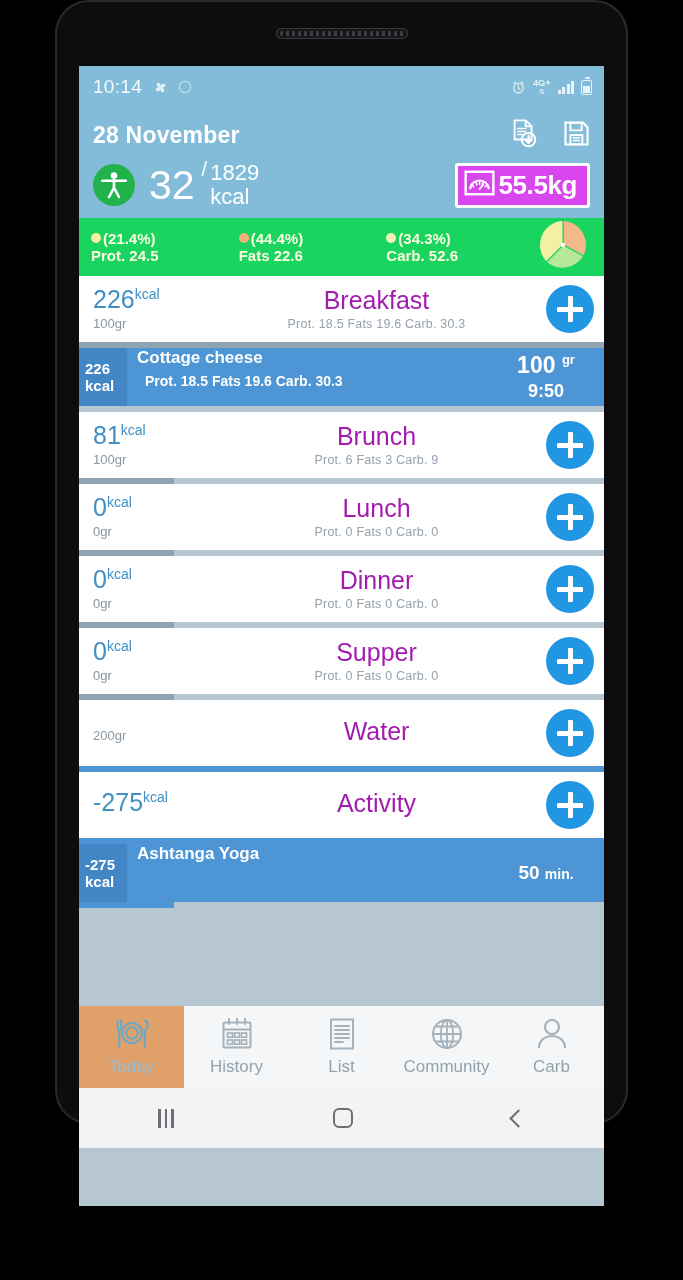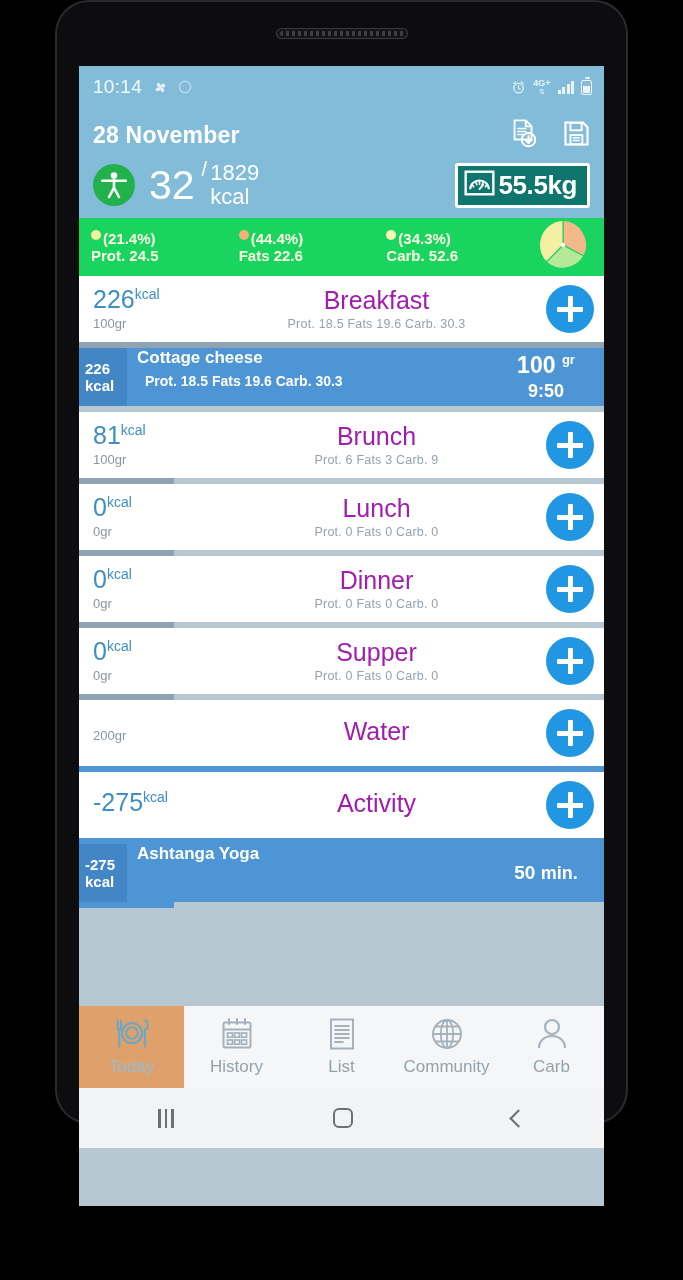--- a/index.html
+++ b/index.html
@@ -79,34 +79,34 @@
     width: 42px; height: 42px; border-radius: 50%;
     background: #22b24c; display: flex; align-items: center; justify-content: center;
     flex: 0 0 auto;
   }
   .cal-now { font-size: 41px; color: #ffffff; margin-left: 14px; line-height: 1; font-weight: 300; }
   .cal-slash { font-size: 20px; color: #ffffff; margin: 0 3px 0 7px; align-self: flex-start; padding-top: 2px;}
   .cal-goal { color: #ffffff; font-size: 22px; line-height: 1.07; font-weight: 400; }
   .cal-goal span { display: block; }
   .weight-badge {
     margin-left: auto;
-    background: #0f766e; border: 3px solid #ffffff;
+    background: #d946ef; border: 3px solid #ffffff;
     padding: 4px 10px 4px 6px; display: flex; align-items: center; gap: 3px;
     border-radius: 3px;
   }
   .weight-text { color: #ffffff; font-size: 26px; font-weight: bold; letter-spacing: -.4px; }
 
   
   .macros {
     background: #19d45f; height: 58px;
     display: flex; align-items: center; padding: 0 8px 0 12px;
     position: relative;
   }
   .macro { color: #fbfde0; font-size: 15px; font-weight: bold; line-height: 1.15; }
-  .macro .pct { display: flex; gap: 2px; }
+  .macro .pct { display: flex; align-items: center; gap: 2px; }
   .macro .dot { width: 10px; height: 10px; border-radius: 50%; display:inline-block; }
   .macro:nth-child(1) { width: 148px; }
   .macro:nth-child(2) { width: 148px; }
   .macro:nth-child(3) { width: 150px; }
   .pie-wrap { margin-left: auto; margin-right: 6px; }
 
   
   .meal-list { background: #b6c7d2; }
   .meal-row {
     background: #ffffff;
@@ -149,21 +149,21 @@
     padding-left: 6px;
   }
   .entry-body { flex: 1; display: flex; flex-direction: column; padding-left: 10px; }
   .entry-name { color: #ffffff; font-size: 17px; font-weight: bold; }
   .entry-macros { color: #ffffff; font-size: 14px; font-weight: bold; margin-top: 5px; padding-left: 8px; }
   .entry-right { width: 96px; display: flex; flex-direction: column; justify-content: center; align-items: center; padding-right: 20px; }
   .entry-qty { color: #ffffff; font-size: 23px; font-weight: bold; }
   .entry-qty sup { font-size: 13px; font-weight: bold; }
   .entry-time { color: #ffffff; font-size: 18px; font-weight: bold; margin-top: 2px; }
   .entry-dur { color: #ffffff; font-size: 19px; font-weight: bold; }
-  .entry-dur small { font-size: 18px; font-weight: bold; }
+  .entry-dur small { font-size: 14px; font-weight: bold; }
 
   .filler { background: #b6c7d2; height: 98px; }
 
   
   .tabbar { display: flex; height: 82px; background: #f4f6f7; }
   .tab {
     flex: 1; display: flex; flex-direction: column;
     align-items: center; justify-content: center; gap: 2px;
   }
   .tab.active { background: #e0a06a; }

